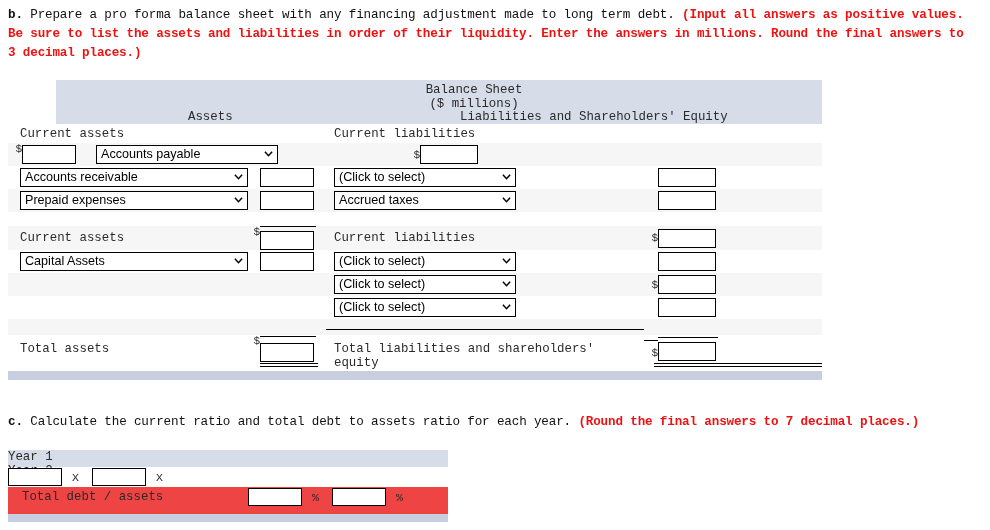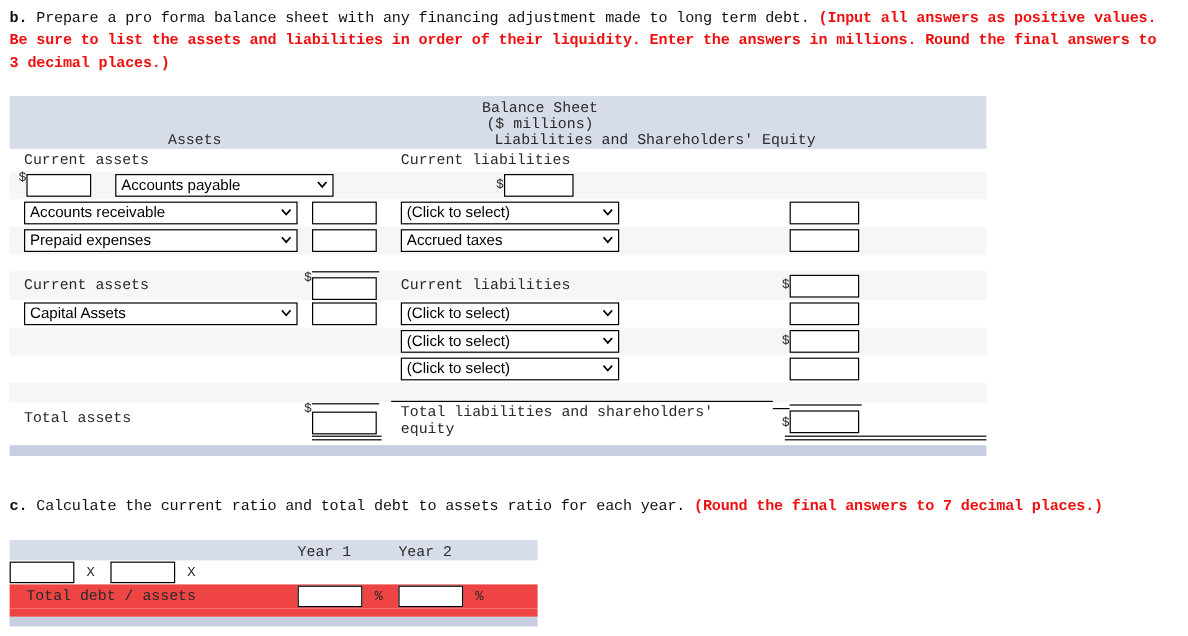--- a/index.html
+++ b/index.html
@@ -31,20 +31,21 @@
     width: 814px;
     font-family: "Liberation Mono", monospace;
     font-size: 12.4px;
     color: #2a2a2a;
   }
   .bs-head {
     background: #d6dce8;
     padding: 3px 0 1px 0;
     position: relative;
     height: 44px;
+    margin-left: 48px;
   }
   .bs-head .ttl {
     text-align: center; line-height: 14px; margin-left: 70px;
   }
   .bs-head .assets-lbl {
     position: absolute; left: 132px; top: 30px;
   }
   .bs-head .liab-lbl {
     position: absolute; left: 404px; top: 30px; text-align: center;
   }
@@ -125,21 +126,21 @@
   }
 
   
   .rt {
     position: absolute; left: 8px; top: 450px;
     width: 440px;
     font-family: "Liberation Mono", monospace;
     font-size: 12.4px;
     color: #2a2a2a;
   }
-  .rt-head { background: #d6dce8; height: 17px; display: flex; align-items: flex-end; }
+  .rt-head { background: #d6dce8; height: 17px; display: flex; align-items: flex-start; flex-direction: column; }
   .rt-row { display: flex; align-items: center; height: 19px; }
   .rt-row.alt { background: #ef4444; }
   .rc-label { width: 240px; padding-left: 14px; flex: none; }
   .rc-box   { width: 56px; flex: none; }
   .rc-unit  { width: 28px; flex: none; padding-left: 8px; font-size: 11.5px; }
   .rt-foot { height: 8px; background: #c6cee0; width: 440px; }
   .hdr-y1 { width: 56px; flex: none; text-align: left; }
   .hdr-y2 { width: 56px; flex: none; text-align: left; }
   .nbox2 { width: 54px; height: 18px; border: 1.3px solid #000; background: #fff; border-radius: 0; display:block; }
 </style>
@@ -347,21 +348,21 @@
 
     <div class="row alt spacer" style="height:16px;"></div>
 
     <div class="row tall" style="height:28px;">
       <div class="c-label">Total assets</div>
       <div class="c-dollar" style="align-self:flex-start;">$</div>
       <div class="c-input rule-top" style="padding-top:6px;">
         <input class="nbox" type="text" value="" style="">
       </div>
       <div class="c-gap"></div>
-      <div class="c-label2 rule-wide-top" style="padding-top:2px;">Total liabilities and shareholders' equity</div>
+      <div class="c-label2 rule-wide-top" style="padding-top:12px;">Total liabilities and shareholders' equity</div>
       <div class="c-dollar2 rule-wide-top" style="padding-top:6px;">$</div>
       <div class="c-input2 rule-wide-top" style="padding-top:4px;">
         <input class="nbox r" type="text" value="" style="">
       </div>
     </div>
 
     <div style="position:relative;height:8px;">
       <div class="dline" style="left:252px;width:58px;top:0;"></div>
       <div class="dline" style="left:646px;width:168px;top:0;"></div>
     </div>

